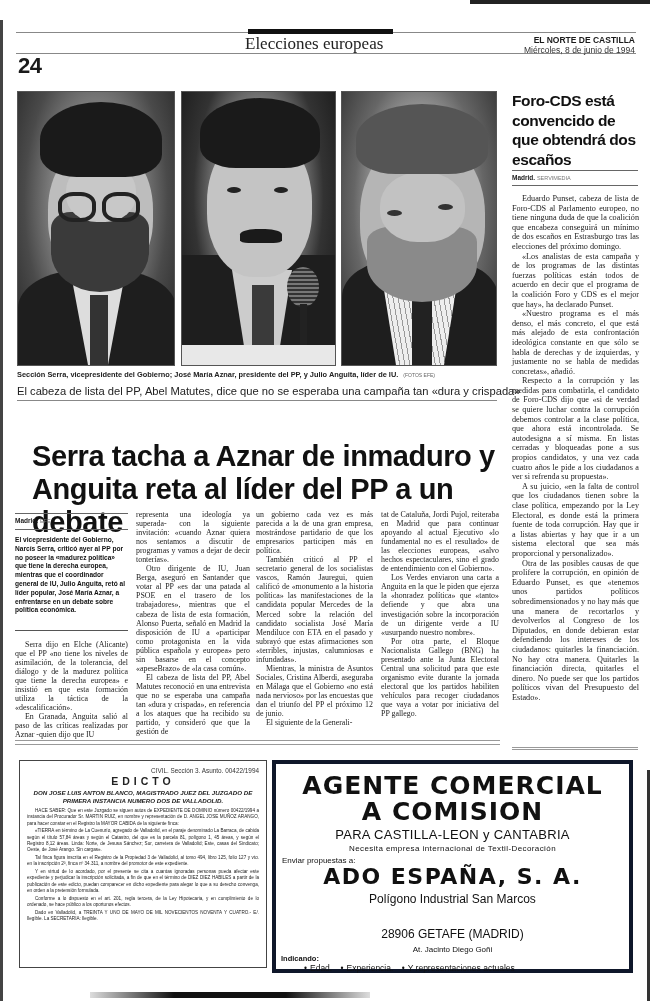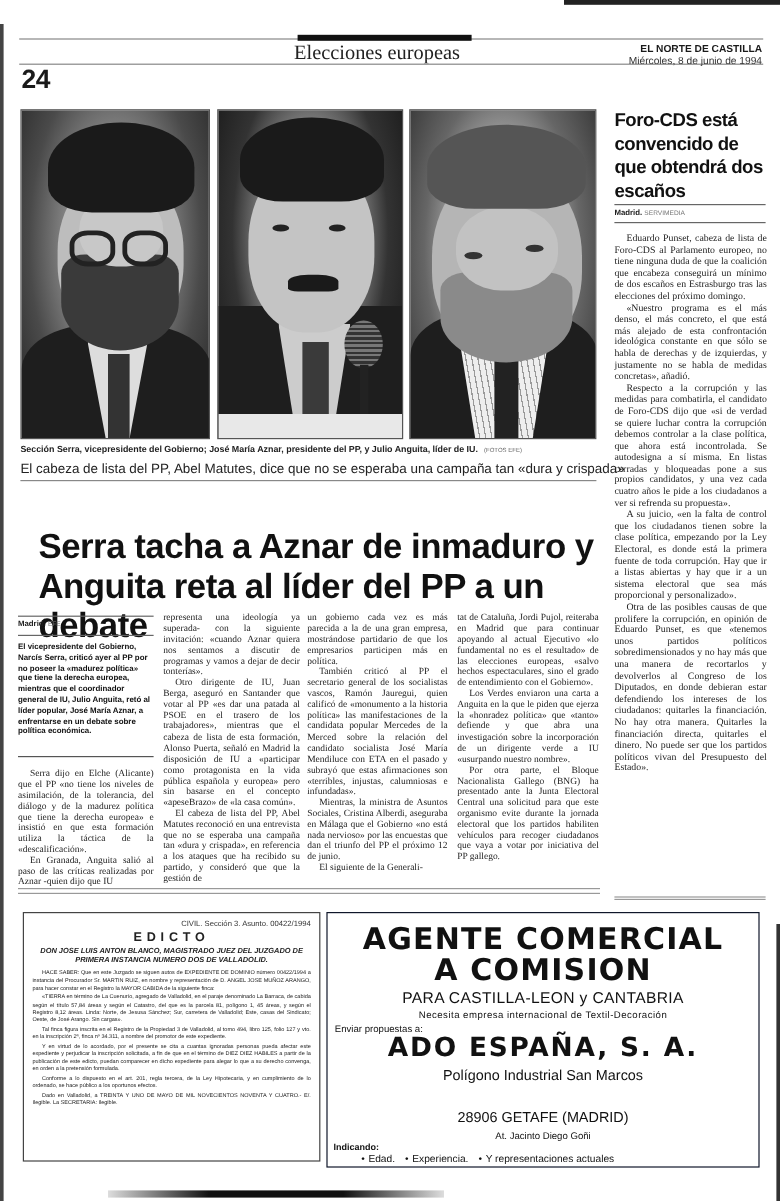--- a/index.html
+++ b/index.html
@@ -70,21 +70,21 @@
 
   
   .edicto { position: absolute; left: 19px; top: 760px; width: 248px; height: 208px; border: 1px solid #444; padding: 6px 7px; font-family: "Liberation Sans", sans-serif; color: #222; }
   .edicto-ref { text-align: right; font-size: 6.4px; color: #333; }
   .edicto-title { text-align: center; font-weight: bold; font-size: 10.5px; letter-spacing: 4px; margin-top: 1px; }
   .edicto-judge { text-align: center; font-weight: bold; font-style: italic; font-size: 6.2px; line-height: 8px; margin-top: 2px; }
   .edicto-body { font-size: 4.6px; line-height: 6.3px; text-align: justify; margin-top: 3px; }
   .edicto-body p { text-indent: 8px; margin-bottom: 1.5px; }
 
   
-  .ad { position: absolute; left: 272px; top: 760px; width: 361px; height: 213px; border: 1px solid #0f172a; font-family: "Liberation Sans", sans-serif; color: #111; }
+  .ad { position: absolute; left: 272px; top: 760px; width: 361px; height: 213px; border: 4px solid #0f172a; font-family: "Liberation Sans", sans-serif; color: #111; }
   .ad-title1, .ad-title2 { position: absolute; left: 0; width: 100%; text-align: center; font-family: "DejaVu Sans", sans-serif; font-weight: bold; font-size: 25px; letter-spacing: 1px; line-height: 27px; }
   .ad-title1 { top: 8px; }
   .ad-title2 { top: 34px; }
   .ad-region { position: absolute; top: 63px; width: 100%; text-align: center; font-size: 13px; letter-spacing: 0.3px; }
   .ad-needs { position: absolute; top: 80px; width: 100%; text-align: center; font-size: 8px; letter-spacing: 0.4px; }
   .ad-send { position: absolute; left: 6px; top: 92px; font-weight: normal; font-size: 8px; }
   .ad-company { position: absolute; top: 100px; width: 100%; text-align: center; font-family: "DejaVu Sans", sans-serif; font-weight: bold; font-size: 22px; letter-spacing: 1.5px; }
   .ad-addr1 { position: absolute; top: 128px; width: 100%; text-align: center; font-size: 12px; }
   .ad-addr2 { position: absolute; top: 146px; width: 100%; text-align: center; font-size: 12px; }
   .ad-addr3 { position: absolute; top: 163px; width: 100%; text-align: center; font-size: 12px; }
@@ -193,20 +193,21 @@
 
 <div class="side-headline">Foro-CDS está convencido de que obtendrá dos escaños</div>
 <div class="side-rule1"></div>
 <div class="side-dateline">
   <b>Madrid.</b>
   <span class="agency">SERVIMEDIA</span>
 </div>
 <div class="side-rule2"></div>
 <div class="col side-col">
   <p>Eduardo Punset, cabeza de lista de Foro-CDS al Parlamento europeo, no tiene ninguna duda de que la coalición que encabeza conseguirá un mínimo de dos escaños en Estrasburgo tras las elecciones del próximo domingo.</p>
+  <p>«Los analistas de esta campaña y de los programas de las distintas fuerzas políticas están todos de acuerdo en decir que el programa de la coalición Foro y CDS es el mejor que hay», ha declarado Punset.</p>
   <p>«Nuestro programa es el más denso, el más concreto, el que está más alejado de esta confrontación ideológica constante en que sólo se habla de derechas y de izquierdas, y justamente no se habla de medidas concretas», añadió.</p>
   <p>Respecto a la corrupción y las medidas para combatirla, el candidato de Foro-CDS dijo que «si de verdad se quiere luchar contra la corrupción debemos controlar a la clase política, que ahora está incontrolada. Se autodesigna a sí misma. En listas cerradas y bloqueadas pone a sus propios candidatos, y una vez cada cuatro años le pide a los ciudadanos a ver si refrenda su propuesta».</p>
   <p>A su juicio, «en la falta de control que los ciudadanos tienen sobre la clase política, empezando por la Ley Electoral, es donde está la primera fuente de toda corrupción. Hay que ir a listas abiertas y hay que ir a un sistema electoral que sea más proporcional y personalizado».</p>
   <p>Otra de las posibles causas de que prolifere la corrupción, en opinión de Eduardo Punset, es que «tenemos unos partidos políticos sobredimensionados y no hay más que una manera de recortarlos y devolverlos al Congreso de los Diputados, en donde debieran estar defendiendo los intereses de los ciudadanos: quitarles la financiación. No hay otra manera. Quitarles la financiación directa, quitarles el dinero. No puede ser que los partidos políticos vivan del Presupuesto del Estado».</p>
 </div>
 <div class="side-bottom-rule"></div>
 
 <div class="edicto">
   <div class="edicto-ref">CIVIL. Sección 3. Asunto. 00422/1994</div>
   <div class="edicto-title">EDICTO</div>

